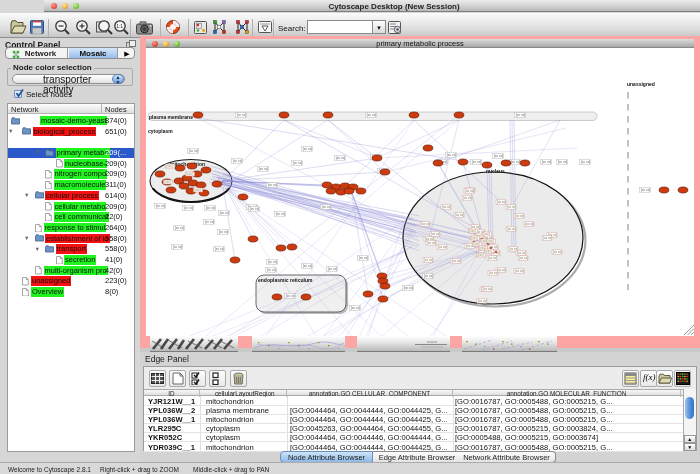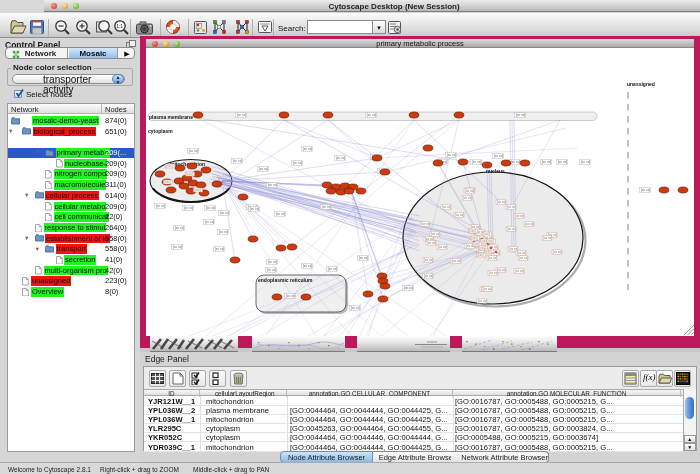--- a/index.html
+++ b/index.html
@@ -86,21 +86,21 @@
 #dthead div { position:absolute; top:0px; text-align:center; border-right:1px solid #bbb; height:7px; overflow:hidden; }
 .drow { position:absolute; left:0; width:539px; height:9.2px; font-size:7.6px; color:#111;
   border-bottom:1px solid #e4e4e4; white-space:nowrap; }
 .drow b { position:absolute; left:4px; font-weight:bold; }
 .drow .c2 { position:absolute; left:62px; }
 .drow .c3 { position:absolute; left:146px; }
 .drow .c4 { position:absolute; left:311px; }
 
 #desk { left:140px; top:36px; width:560px; height:320px; background:#c9c9c9; }
 #netwin { position:absolute; left:0px; top:0px; width:560px; height:312px;
-  background:#be185d; }
+  background:#fca5a5; }
 #net-title { position:absolute; left:6px; top:3px; width:548px; height:9px;
   background:linear-gradient(#dcdcdc,#a8a8a8); border-bottom:1px solid #888; }
 #net-title .t { position:absolute; left:0; top:0px; width:100%; text-align:center; font-size:7.5px; color:#111; }
 #net-content { position:absolute; left:6px; top:12px; width:548px; height:288px; background:#fff; overflow:hidden; }
 </style>
 </head>
 <body>
 <div class="abs" id="titlebar">
   <div class="tl" style="left:7px; background:radial-gradient(circle at 35% 30%,#ff9a8a,#e8594a 60%,#b33a2e);"></div>
   <div class="tl" style="left:18px; background:radial-gradient(circle at 35% 30%,#ffe9a0,#f0b13f 60%,#c07f1f);"></div>
@@ -248,21 +248,21 @@
 <div id="tree-head">
         <span class="h1">Network</span>
         <span class="hsep"></span>
         <span class="h2">Nodes</span>
       </div>
 <div id="selrow" style="top:43.5px"></div>
 <div class="trow" style="top:11.4px">
         <svg width="9" height="8" style="left:3px">
           <path d="M0.5 2.5 L0.5 7 L8.5 7 L8.5 1.8 L4.2 1.8 L3.4 0.8 L1.2 0.8 Z" fill="#6d94c4" stroke="#3e5f88" stroke-width="0.8"></path>
         </svg>
-        <span class="lbl gbg" style="left:24px">mosaic-demo-yeast</span>
+        <span class="lbl gbg" style="left:32px">mosaic-demo-yeast</span>
         <span class="cnt">874(0)</span>
       </div>
 <div class="trow" style="top:22.1px">
         <span class="ar" style="left:0px">▼</span>
         <svg width="9" height="8" style="left:14px">
           <path d="M0.5 2.5 L0.5 7 L8.5 7 L8.5 1.8 L4.2 1.8 L3.4 0.8 L1.2 0.8 Z" fill="#6d94c4" stroke="#3e5f88" stroke-width="0.8"></path>
         </svg>
         <span class="lbl rbg" style="left:24.5px">biological_process</span>
         <span class="cnt">651(0)</span>
       </div>
@@ -1114,20 +1114,20 @@
 <div style="position:absolute;left:539px;top:22px;width:13px;height:62px;background:#f4f4f4;border-left:1px solid #aaa"></div>
 <div style="position:absolute;left:541px;top:30px;width:9px;height:22px;border-radius:5px;background:linear-gradient(90deg,#9ec2ee,#4d8ad8 60%,#3a72c0)"></div>
 <div style="position:absolute;left:539.5px;top:68px;width:12.5px;height:8px;background:linear-gradient(#fff,#ddd);border:1px solid #999;font-size:5px;text-align:center;line-height:7px">▲</div>
 <div style="position:absolute;left:539.5px;top:76px;width:12.5px;height:8px;background:linear-gradient(#fff,#ddd);border:1px solid #999;font-size:5px;text-align:center;line-height:7px">▼</div>
 </div>
 </div>
 
 <div class="abs" id="btabs">
 <div class="btab" style="left:0px;width:93px;border-radius:4px 0 0 4px;background:linear-gradient(#cfe4f8,#8cb9e8);border-color:#6a8fc0;">Node Attribute Browser</div>
 <div class="btab" style="left:93px;width:89px;border-left:none;">Edge Attribute Browser</div>
-<div class="btab" style="left:171px;width:98px;border-left:none;border-radius:0 4px 4px 0;text-align:right;">Network Attribute Browser</div>
+<div class="btab" style="left:178px;width:98px;border-left:none;border-radius:0 4px 4px 0;">Network Attribute Browser</div>
 </div>
 
 <div class="abs" id="statusbar">
   <span style="position:absolute; left:8px; top:3px;">Welcome to Cytoscape 2.8.1</span>
   <span style="position:absolute; left:100px; top:3px;">Right-click + drag to ZOOM</span>
   <span style="position:absolute; left:193px; top:3px;">Middle-click + drag to PAN</span>
 </div>
 
 </body></html>

